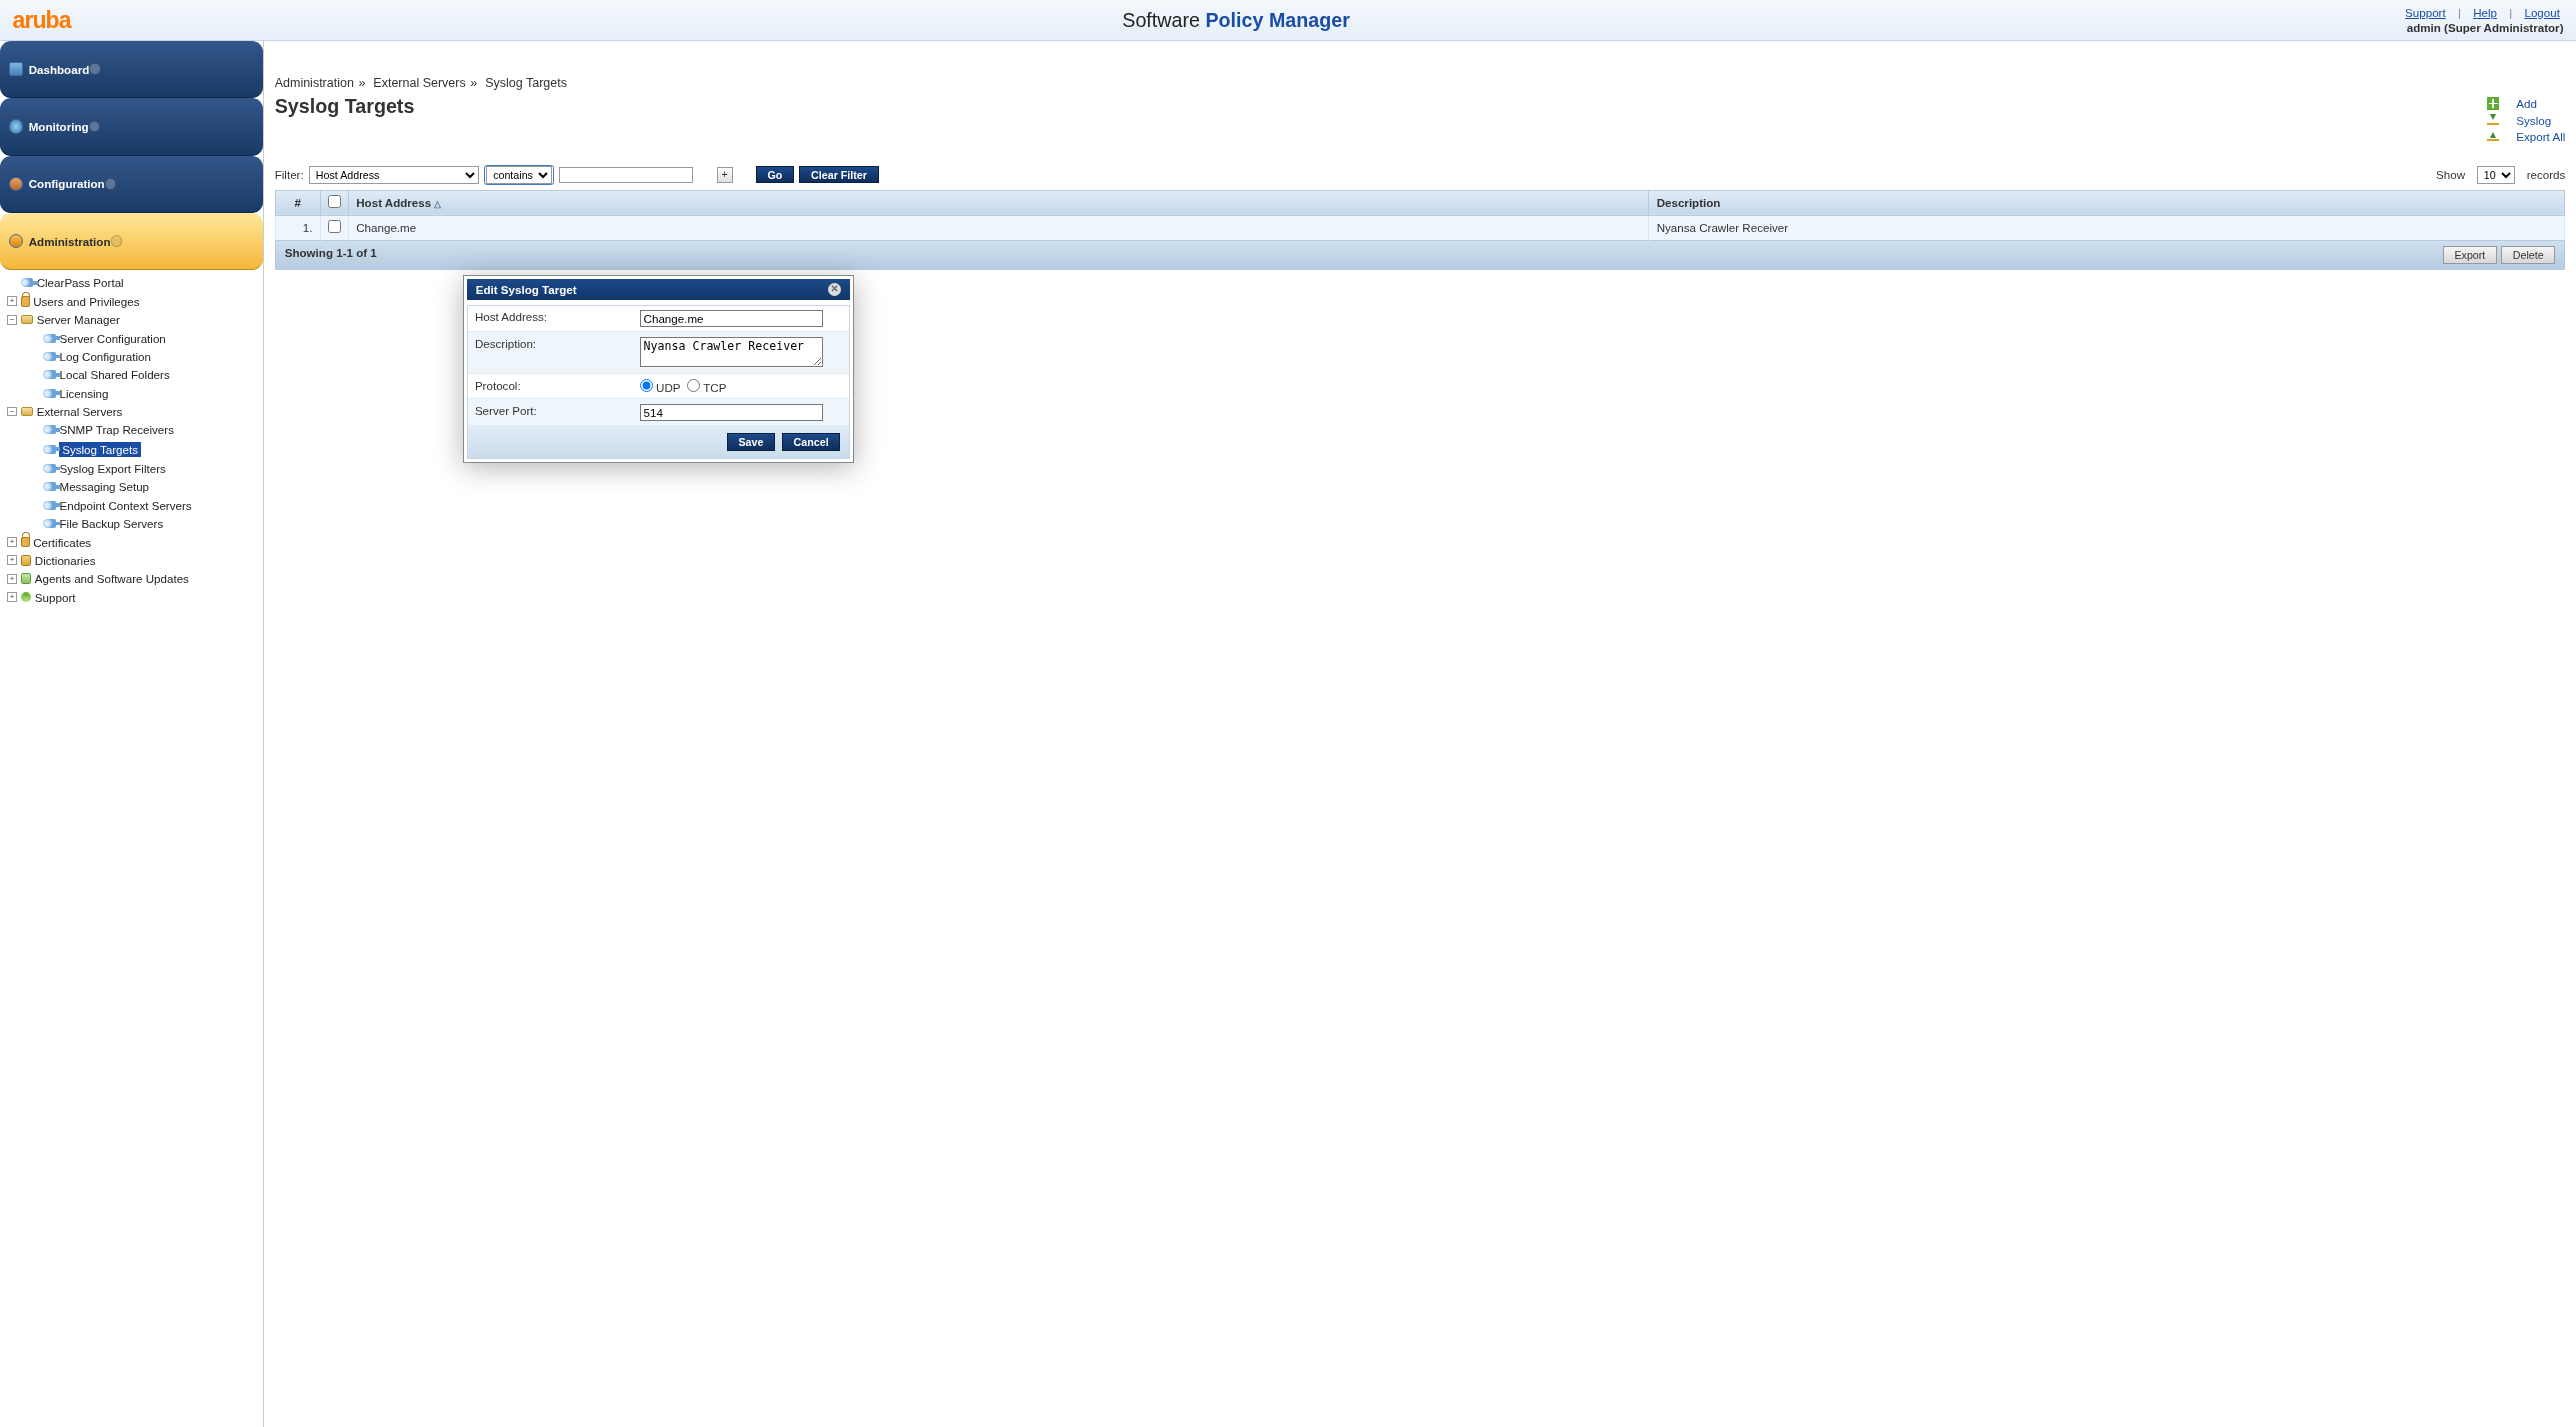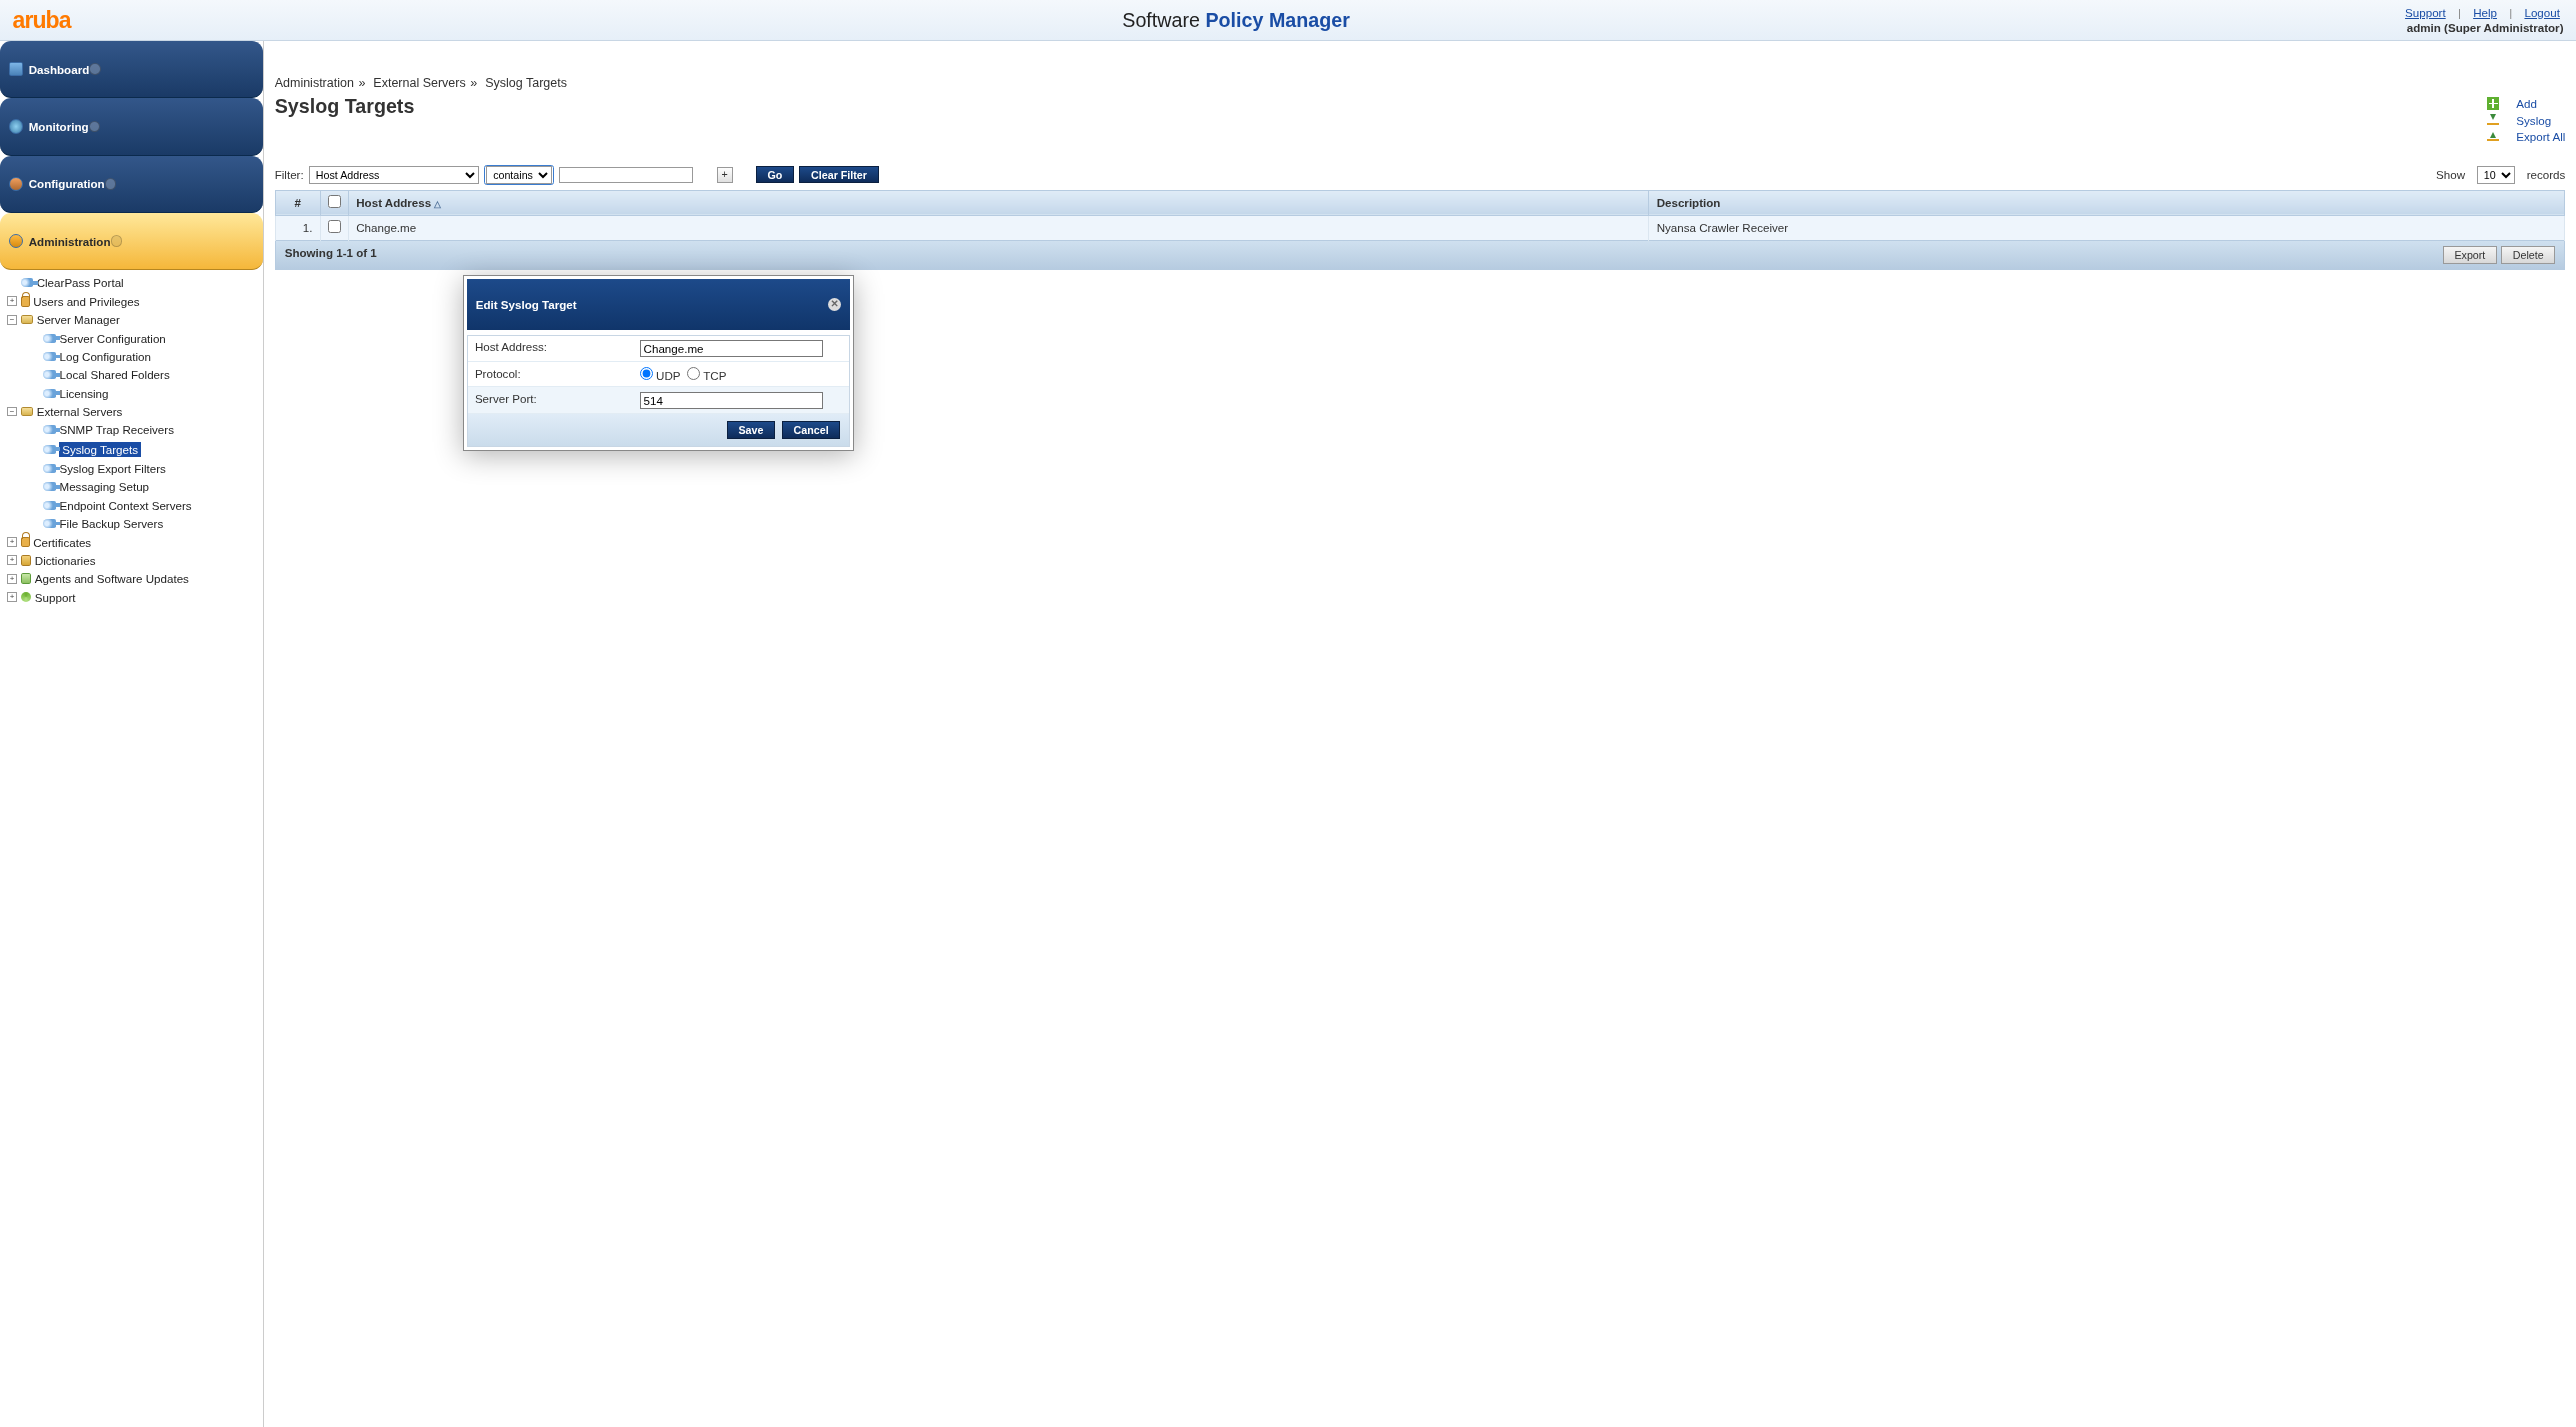--- a/index.html
+++ b/index.html
@@ -73,21 +73,21 @@
 
 table.data { width:100%; border-collapse:collapse; border:0.9px solid #b6cbe0; }
 table.data th { background: linear-gradient(#e0ecf7,#c4d7ea); text-align:left; padding:4.5px 7.2px; border:0.9px solid #b6cbe0; font-weight:bold; }
 table.data td { padding:4.5px 7.2px; border-left:0.9px solid #dbe6f0; border-right:0.9px solid #dbe6f0; }
 table.data tr.row { background:#eef5fc; }
 .tbl-footer { background: linear-gradient(#cfe0ef,#b6cbe0); padding:5.4px 9px; font-weight:bold; display:flex; align-items:flex-start; border:0.9px solid #b6cbe0; border-top:none; }
 .tbl-footer .ftr-right { margin-left:auto; display:flex; gap:4px; }
 .sort-tri { font-size:9px; color:#5a7aa0; margin-left:2.7px; }
 
 .modal { position:absolute; left:463px; top:275px; width:391px; background:#fff; box-shadow: 0 5.4px 27px rgba(0,0,0,0.3); border:0.9px solid #888; padding:2.7px; }
-.modal-title { background: linear-gradient(#1d4a8a,#10356a); color:#fff; font-weight:bold; padding:19px 9px; display:flex; justify-content:space-between; align-items:center; }
+.modal-title { background: linear-gradient(#1d4a8a,#10356a); color:#fff; font-weight:bold; padding:4px 9px; display:flex; justify-content:space-between; align-items:center; }
 .modal-close { width:13.4px; height:13.4px; border-radius:50%; background:#ddd; color:#666; text-align:center; font-size:9.8px; line-height:12.5px; cursor:pointer; }
 .modal-body { border:0.9px solid #c8d6e4; margin-top:4.5px; }
 .form-table { width:100%; border-collapse:collapse; }
 .form-table td { padding:4.5px 7.2px; vertical-align:top; border-bottom:0.9px solid #e2ecf4; }
 .form-table tr.alt td { background:#eef5fb; }
 .form-table td.lbl { width:165px; }
 .form-table input[type=text], .form-table textarea { width: 183px; font-size:11.6px; border:0.9px solid #777; padding:0.9px 2.7px; }
 .form-table textarea { height: 30px; resize: both; }
 .modal-footer { background: linear-gradient(#e0ecf7,#cadceb); padding:7.2px 9px; text-align:right; }
 .modal-footer .btn { margin-left:3.6px; }
@@ -302,20 +302,24 @@
     <span>Edit Syslog Target</span>
     <span class="modal-close">✕</span>
   </div>
   <div class="modal-body">
     <table class="form-table">
       <tbody>
           <tr>
         <td class="lbl">Host Address:</td>
         <td><input type="text" value="Change.me" style=""></td>
       </tr>
+      <tr class="alt">
+        <td class="lbl">Description:</td>
+        <td><textarea style="">Nyansa Crawler Receiver</textarea></td>
+      </tr>
       <tr>
         <td class="lbl">Protocol:</td>
         <td>
           <label><input type="radio" name="proto" checked="" style=""> <span>UDP</span></label>
           <label style="margin-left:3.6px"><input type="radio" name="proto" style=""> <span>TCP</span></label>
         </td>
       </tr>
       <tr class="alt">
         <td class="lbl">Server Port:</td>
         <td><input type="text" value="514" style=""></td>

